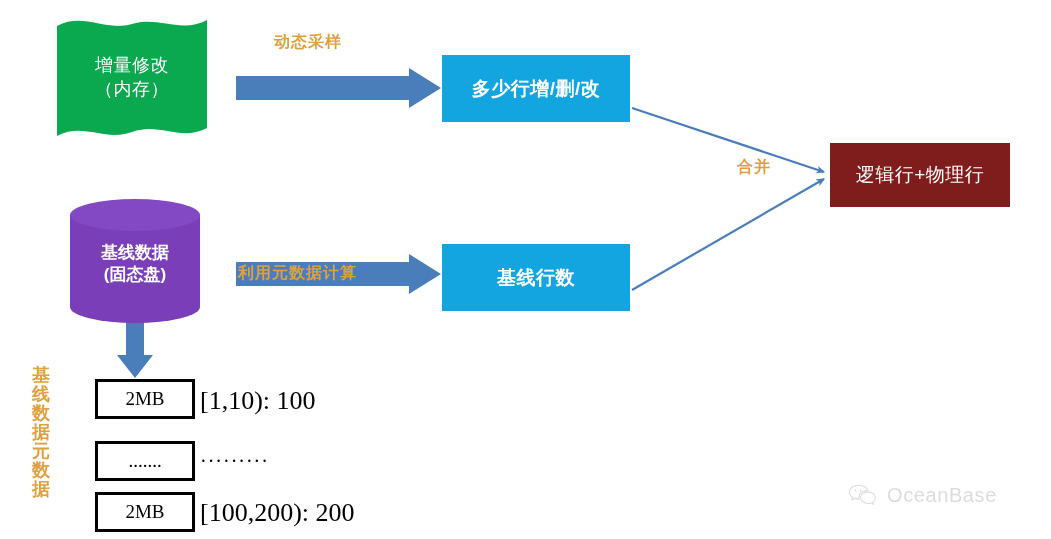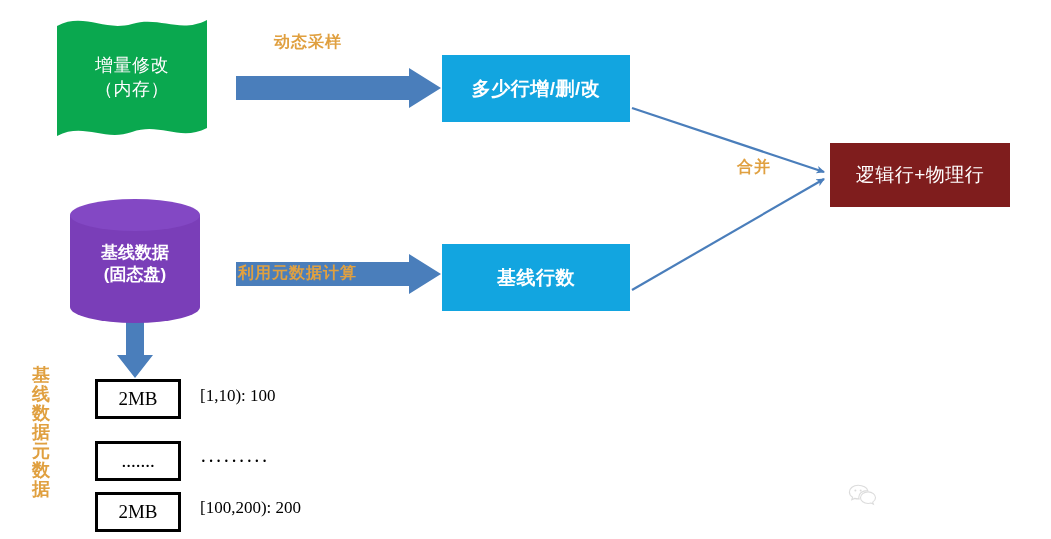--- a/index.html
+++ b/index.html
@@ -42,31 +42,31 @@
   #lbl-meta{left:238px;top:215px;margin-top:48px;}
   #lbl-merge{left:737px;top:157px;font-size:16px;}
 
   
   #vlabel{position:absolute;left:28px;top:366px;width:26px;
           color:#e0a040;font-size:18px;font-weight:700;line-height:1.06;
           text-align:center;}
   #vlabel span{display:block;}
 
   
-  .mbox{position:absolute;left:95px;width:86px;height:40px;
+  .mbox{position:absolute;left:95px;width:100px;height:40px;
         border:3px solid #000000;background:#ffffff;box-sizing:border-box;
         display:flex;align-items:center;justify-content:center;
         font-family:"Liberation Serif","DejaVu Serif",serif;
         font-size:19px;color:#000000;}
   #mbox-0{top:379px;}
   #mbox-1{top:441px;}
   #mbox-2{top:492px;}
   .mrange{position:absolute;left:200px;
           font-family:"Liberation Serif","DejaVu Serif",serif;
-          font-size:17px;color:#000000;white-space:nowrap;}
+          font-size:26px;color:#000000;white-space:nowrap;}
   #mrange-0{top:386px;}
   #mrange-1{top:450px;font-size:20px;letter-spacing:1px;}
   #mrange-2{top:498px;text-align:right;}
 
   
   #watermark{position:absolute;left:848px;top:483px;display:flex;
              align-items:center;gap:9px;opacity:.30;}
   #watermark .wm-text{font-size:20px;color:#8c8c8c;letter-spacing:.6px;}
 </style>
 </head>
@@ -166,13 +166,14 @@
     <path d="M10.2,2.2 C5.2,2.2 1.4,5.3 1.4,9 c0,2.1 1.2,4 3.2,5.2
              L3.8,16.7 L6.6,15.4 c1.1,0.3 2.3,0.5 3.6,0.5 c0.3,0 0.6,0 0.9,0
              c-0.2,-0.6 -0.3,-1.2 -0.3,-1.8 c0,-3.6 3.6,-6.5 8.1,-6.5
              c0.3,0 0.6,0 0.9,0 C18.9,4.6 15,2.2 10.2,2.2 Z" fill="none" stroke="#8c8c8c" stroke-width="1.1"></path>
     <path d="M20.1,8.9 c-4.2,0 -7.6,2.6 -7.6,5.8 c0,3.2 3.4,5.8 7.6,5.8
              c1,0 2,-0.15 2.9,-0.43 l2.4,1.15 l-0.7,-2.1
              c1.7,-1.05 2.8,-2.65 2.8,-4.42 C27.5,11.5 24.2,8.9 20.1,8.9 Z" fill="none" stroke="#8c8c8c" stroke-width="1.1"></path>
     <circle cx="7.4" cy="7.5" r="1" fill="#8c8c8c"></circle>
     <circle cx="12.7" cy="7.5" r="1" fill="#8c8c8c"></circle>
   </svg>
+  <span class="wm-text">OceanBase</span>
 </div>
 
 </body></html>

